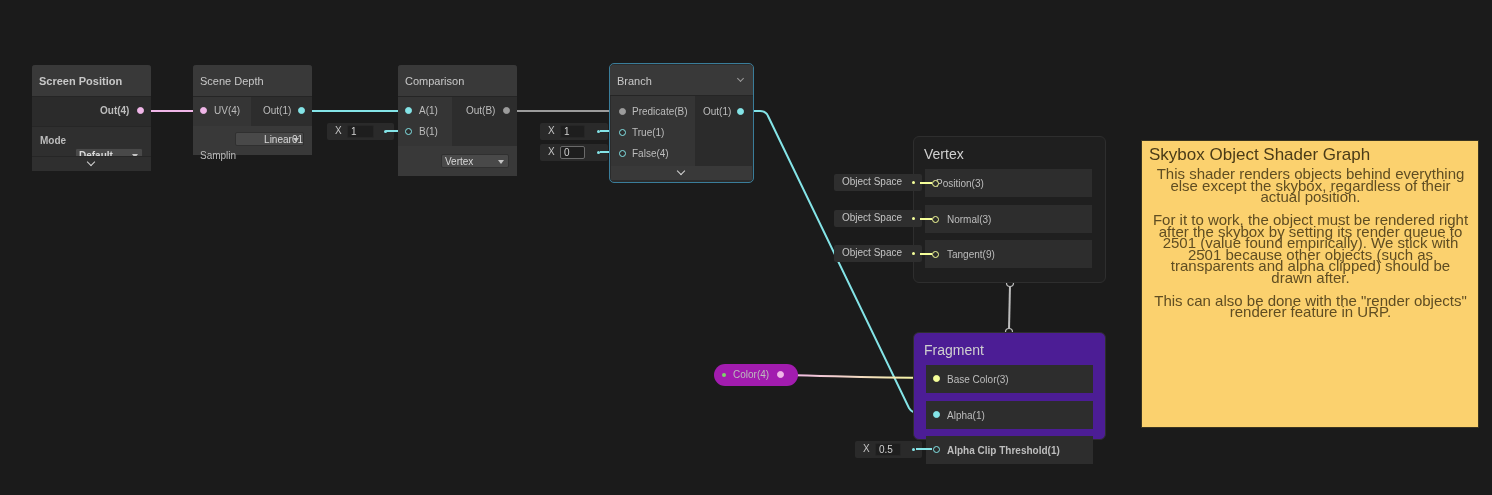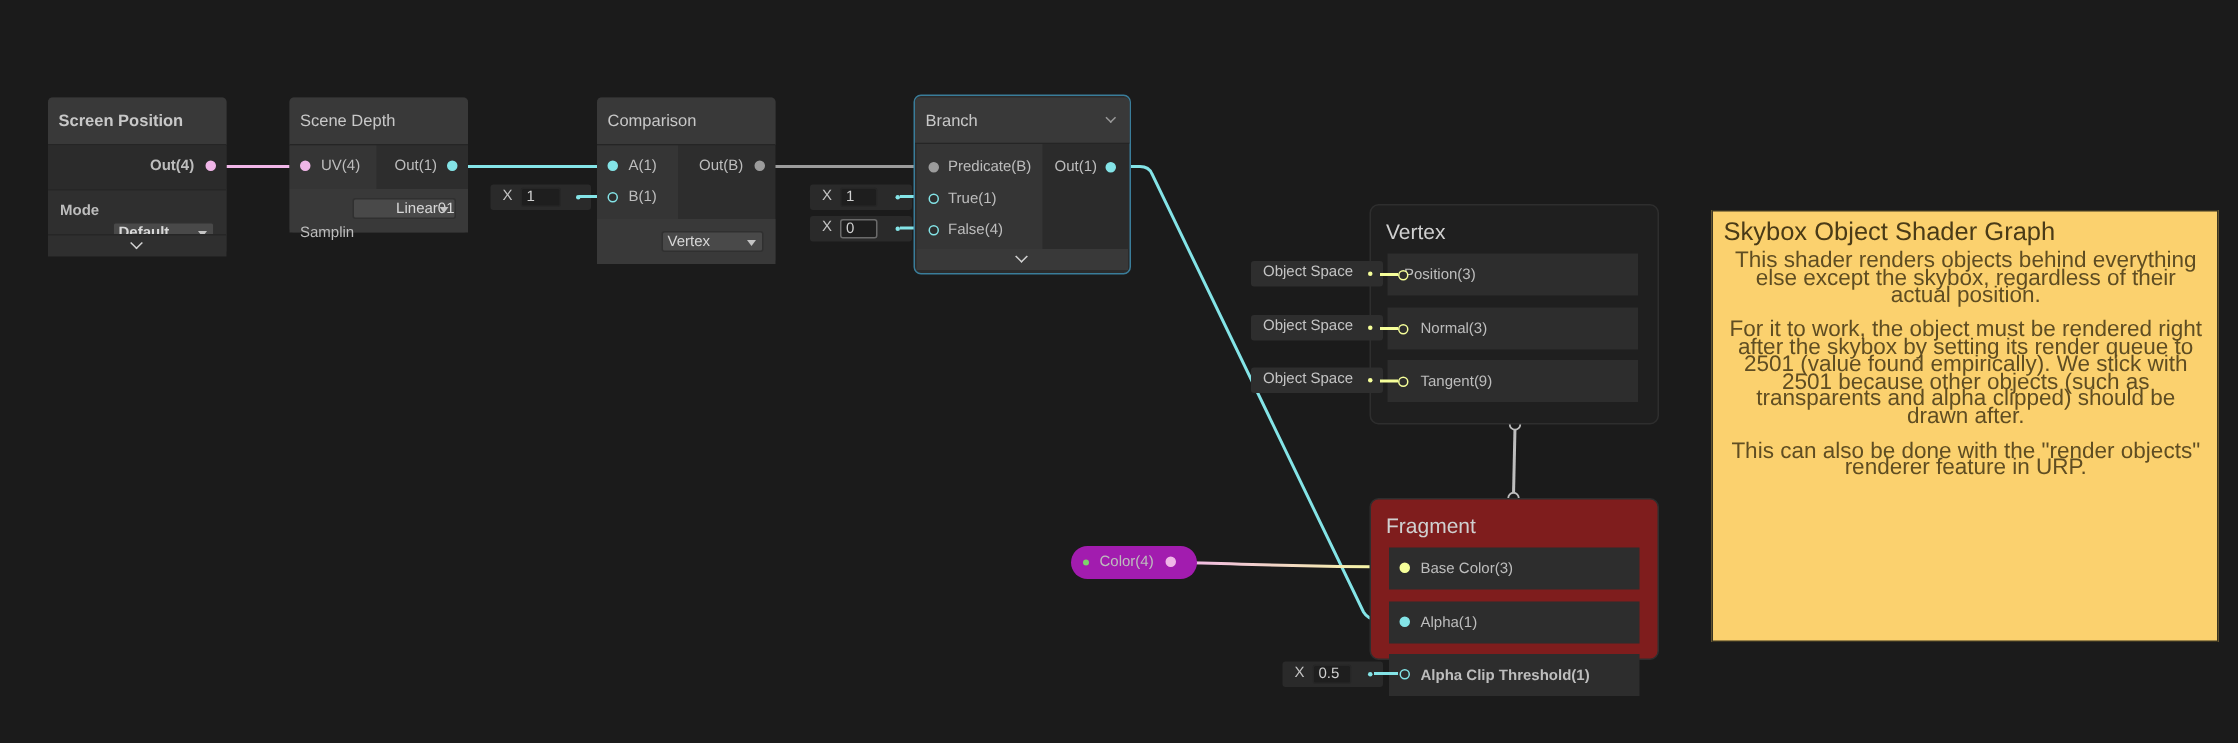--- a/index.html
+++ b/index.html
@@ -174,21 +174,21 @@
   <span class="x">Object Space</span>
   <span class="dot" style="left:78px;background:#f6ff9a;"></span>
 </div>
 <div style="position:absolute;left:920px;top:218px;width:12px;height:2px;background:#f6ff9a;"></div>
 <div class="inline-field" style="left:834px;top:245px;width:88px;background:#2e2e2e;">
   <span class="x">Object Space</span>
   <span class="dot" style="left:78px;background:#f6ff9a;"></span>
 </div>
 <div style="position:absolute;left:920px;top:253px;width:12px;height:2px;background:#f6ff9a;"></div>
 
-<div class="block" style="left:913px;top:332px;width:193px;height:108px;background:#7f1d1d;">
+<div class="block" style="left:913px;top:332px;width:193px;height:108px;background:#4c1d95;">
   <div class="block-title">Fragment</div>
   <div class="block-row" style="left:12px;top:32px;width:167px;height:28px;"></div>
   <span class="label" style="left:33px;top:41px;">Base Color(3)</span>
   <div class="block-row" style="left:12px;top:68px;width:167px;height:28px;"></div>
   <span class="label" style="left:33px;top:77px;">Alpha(1)</span>
   <div class="block-row" style="left:12px;top:103px;width:167px;height:28px;"></div>
   <span class="label" style="left:33px;top:112px;font-weight:bold;">Alpha Clip Threshold(1)</span>
   <div class="port filled" style="left:19px;top:42px;border:1.5px solid #f6ff9a;background:#f6ff9a;"></div>
   <div class="port filled" style="left:19px;top:78px;border:1.5px solid #84e4e7;background:#84e4e7;"></div>
   <div class="port" style="left:19px;top:113px;border:1.5px solid #84e4e7;background:#2d2d2d;"></div>

